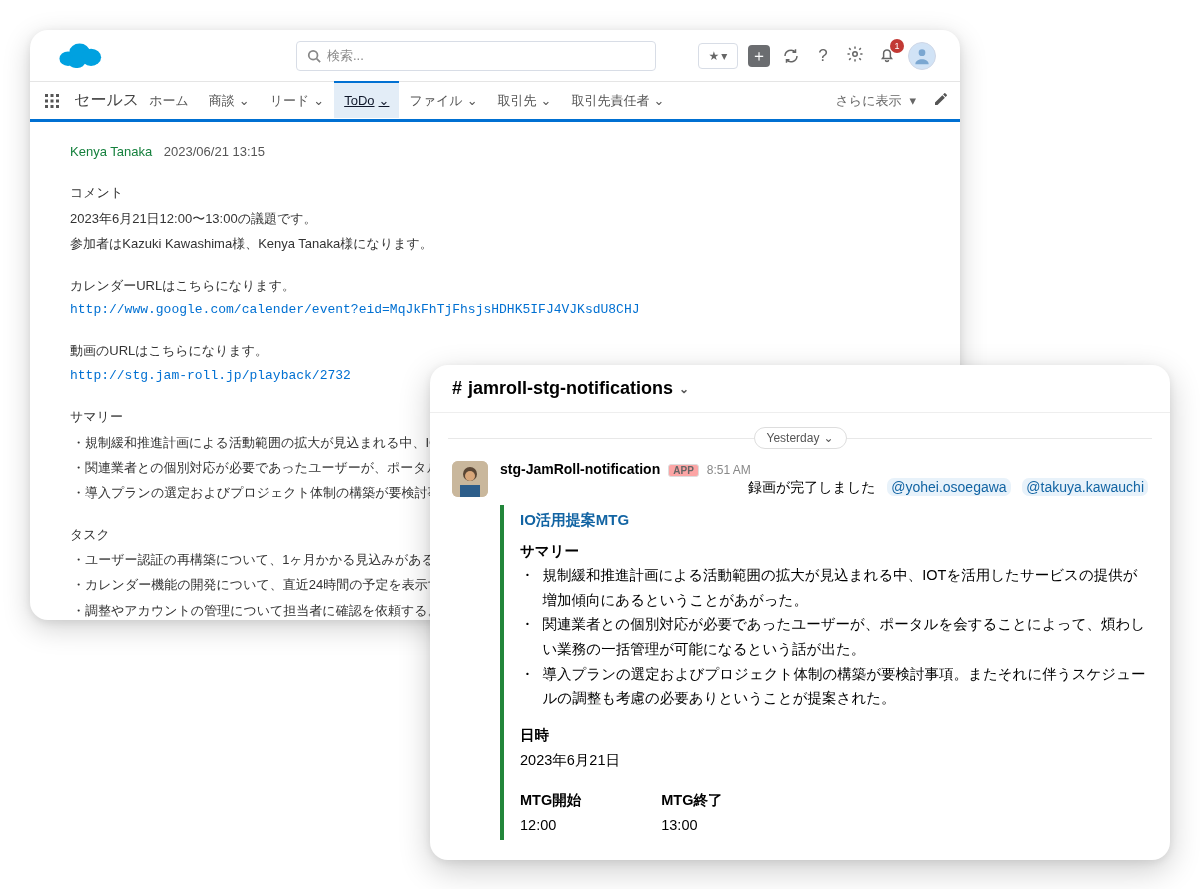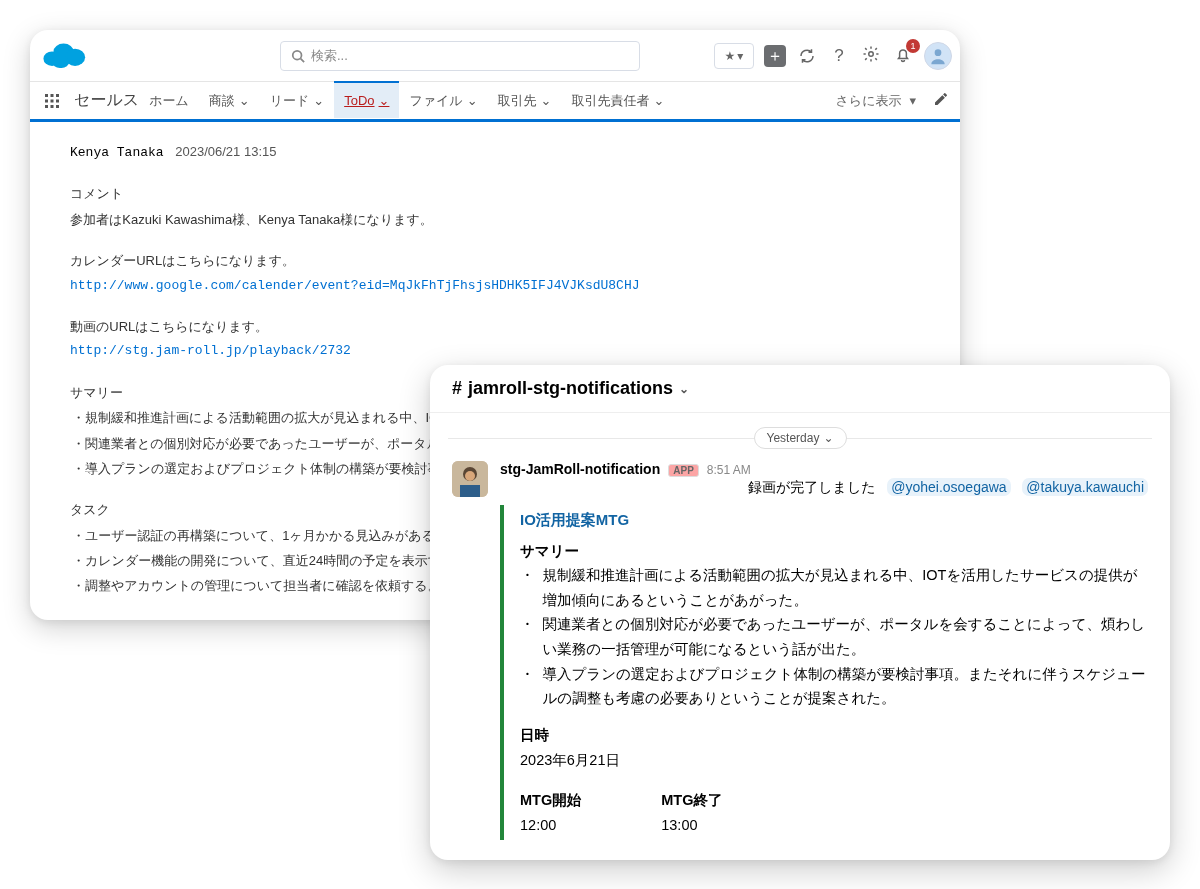--- a/index.html
+++ b/index.html
@@ -23,21 +23,21 @@
     border-radius: 18px;
     box-shadow: 0 8px 28px rgba(0,0,0,0.18), 0 2px 8px rgba(0,0,0,0.08);
     overflow: hidden;
   }
 
   .sf-topbar {
     height: 52px;
     border-bottom: 1px solid #e5e5e5;
     display: flex;
     align-items: center;
-    padding: 0 8px;
+    padding: 0 24px;
     gap: 12px;
   }
   .sf-cloud {
     width: 46px; height: 32px;
     margin-left: 4px;
   }
   .sf-search {
     flex: 0 0 360px;
     height: 30px;
     border: 1px solid #d8dde6;
@@ -109,31 +109,31 @@
     display: flex; align-items: center; gap: 4px;
     color: #555;
     cursor: pointer;
     white-space: nowrap;
   }
   .sf-tab.active {
     background: #e3edf7;
     border-top: 2px solid #0070d2;
     margin-top: -2px;
   }
-  .sf-tab.active span { text-decoration: underline; color:#b91c1c; }
+  .sf-tab.active span { text-decoration: underline; color:#0f172a; }
   .sf-more { margin-left: auto; display:flex; align-items:center; gap:8px; padding:0 8px; color:#666;}
   .sf-pencil { margin-left: 6px; width:22px; height:22px; display:flex; align-items:center; justify-content:center; color:#555; }
 
   .sf-body {
     padding: 18px 40px;
     font-size: 13px;
     color: #333;
     line-height: 1.8;
   }
-  .sf-author { color: #000000; display:inline;font-family:Liberation Mono, monospace; }
+  .sf-author { color: #15803d; display:inline; }
   .sf-date   { color: #555; margin-left: 8px; display:inline; }
   .sf-row { margin-top: 2px; }
   .sf-section { margin-top: 18px; }
   .sf-link { color: #0070d2; text-decoration: none; font-family: Liberation Mono, monospace; }
   .sf-bullet { margin-left: 2px; }
 
   
   .slack-card {
     position: absolute;
     left: 430px;
@@ -329,20 +329,21 @@
   </div>
 
   <div class="sf-body">
     <div>
       <a class="sf-author">Kenya Tanaka</a>
       <span class="sf-date">2023/06/21  13:15</span>
     </div>
 
     <div class="sf-section">
       <div class="sf-row">コメント</div>
+      <div class="sf-row">2023年6月21日12:00〜13:00の議題です。</div>
       <div class="sf-row">参加者はKazuki Kawashima様、Kenya Tanaka様になります。</div>
     </div>
 
     <div class="sf-section">
       <div class="sf-row">カレンダーURLはこちらになります。</div>
       <a class="sf-link sf-row">http://www.google.com/calender/event?eid=MqJkFhTjFhsjsHDHK5IFJ4VJKsdU8CHJ</a>
     </div>
 
     <div class="sf-section">
       <div class="sf-row">動画のURLはこちらになります。</div>

